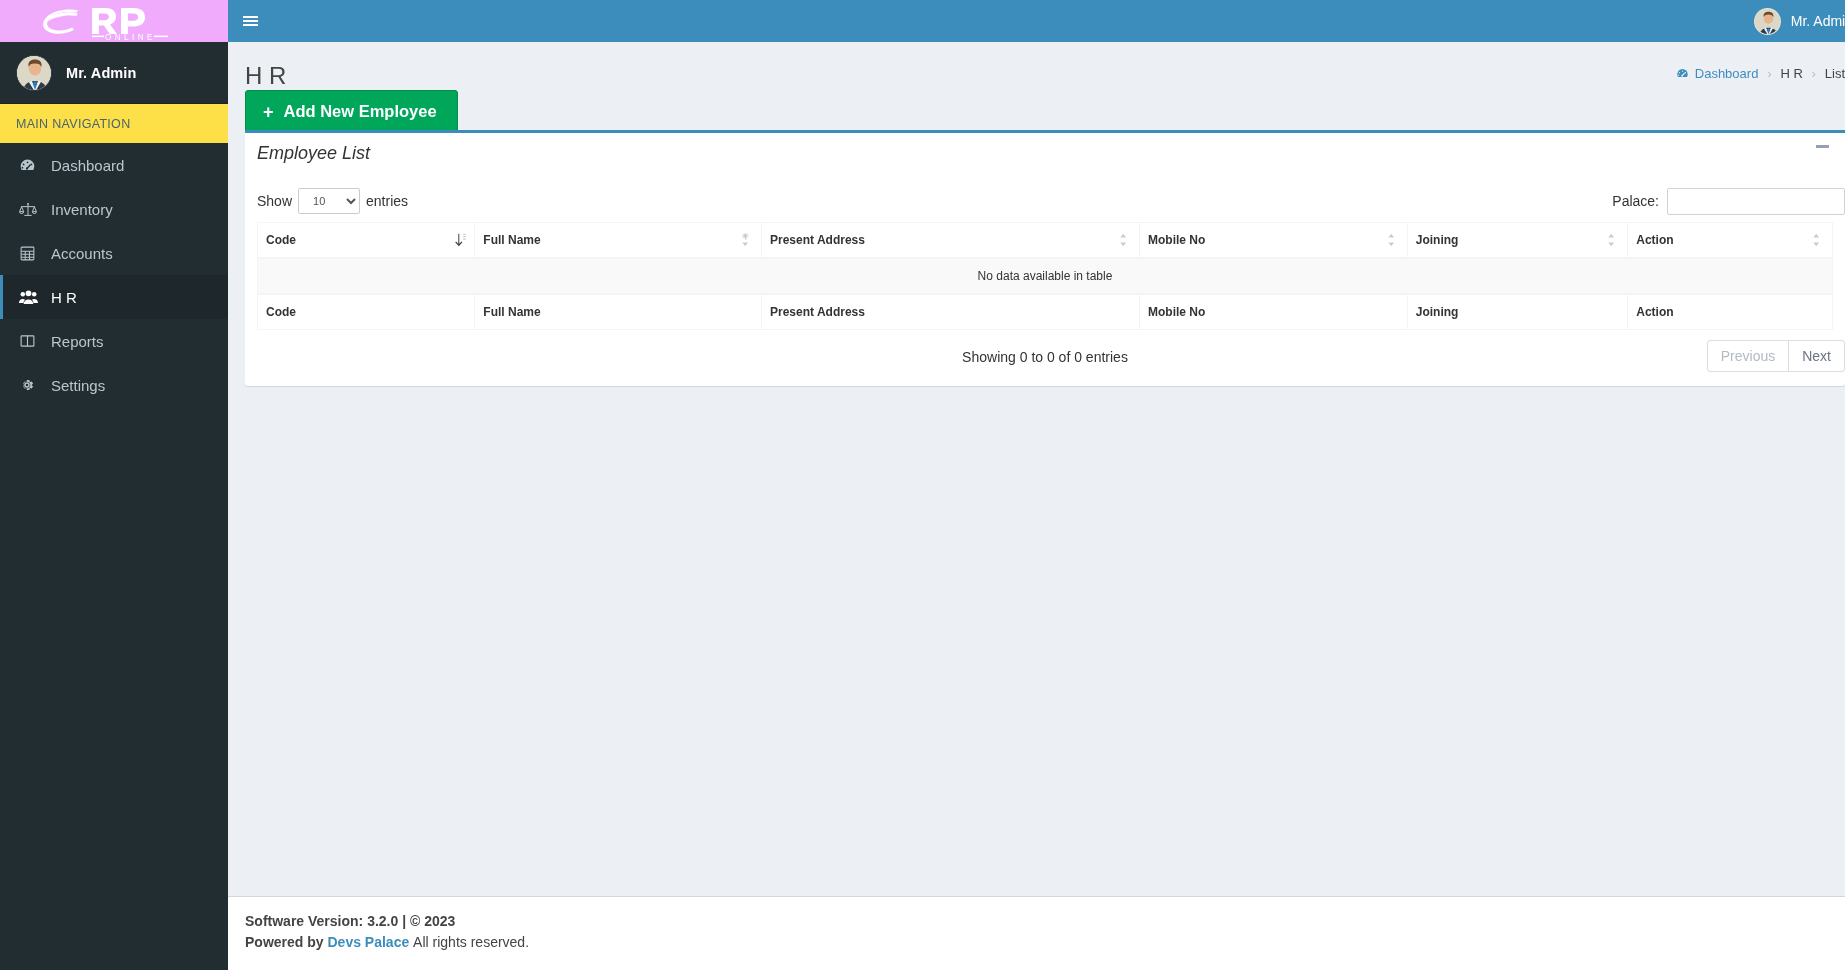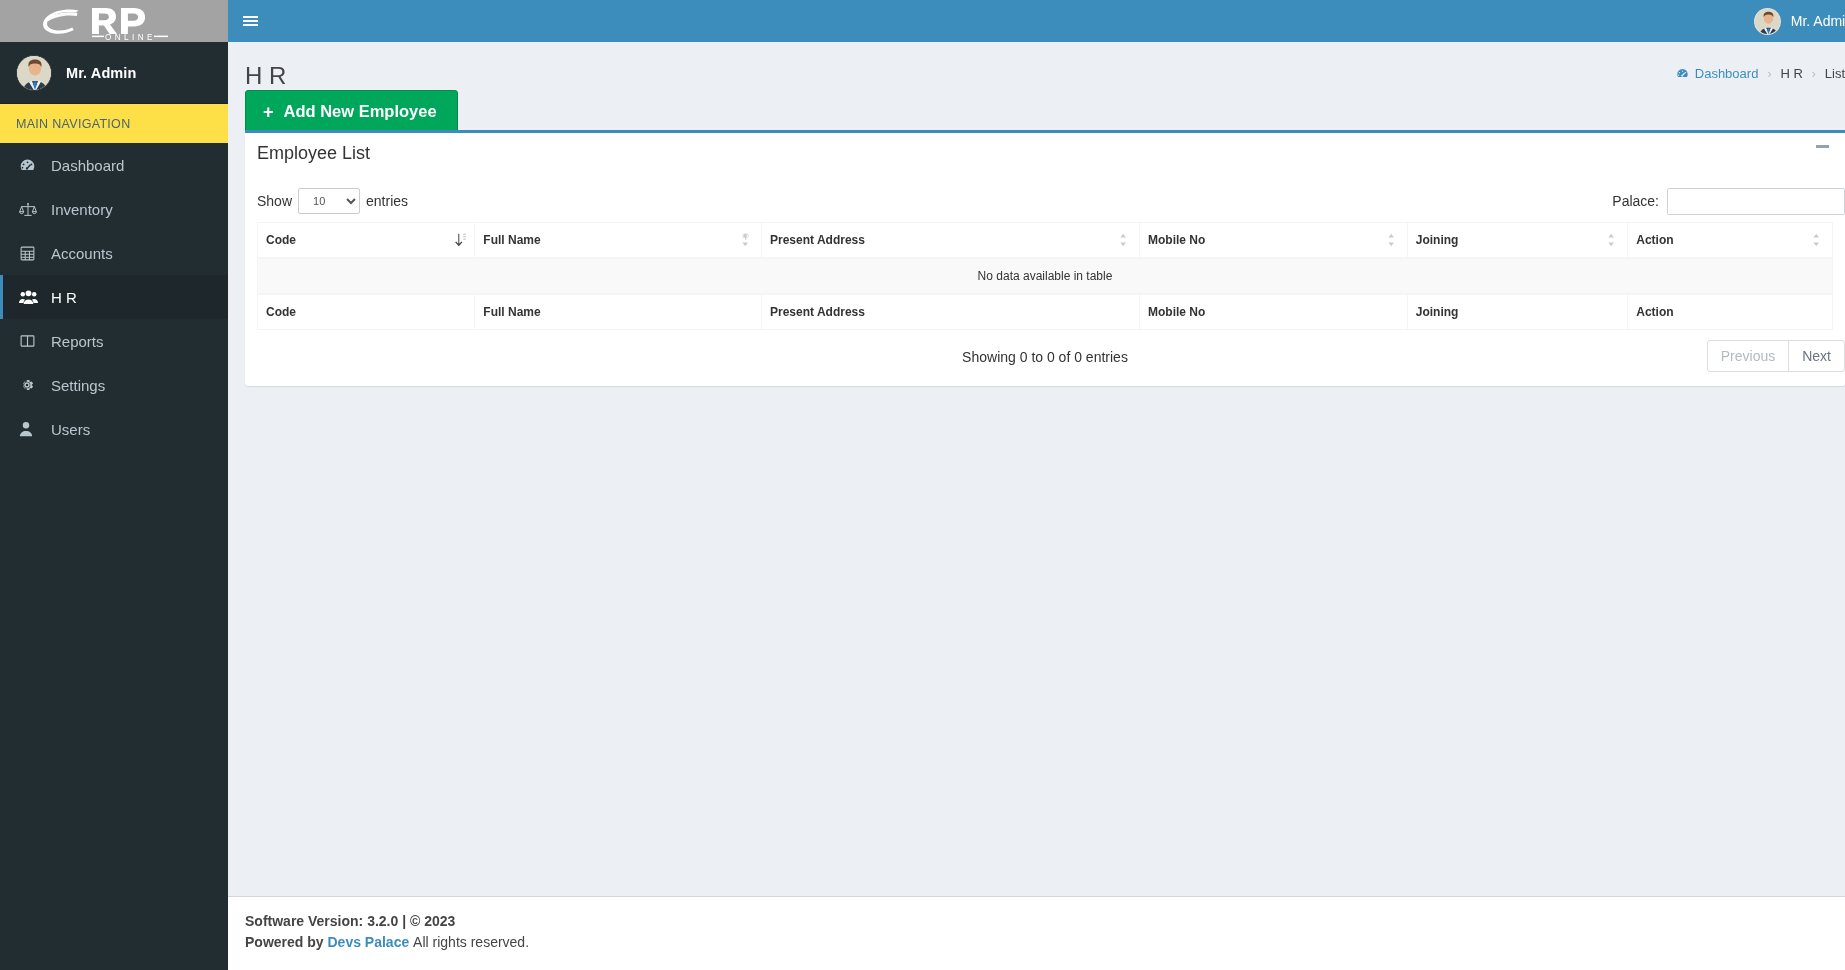--- a/index.html
+++ b/index.html
@@ -16,21 +16,21 @@
   .app { position: relative; width: 1845px; height: 970px; }
 
   
   .sidebar {
     position: absolute; left: 0; top: 0;
     width: 228px; height: 970px;
     background: #222d32;
   }
   .logo-box {
     height: 42px; width: 228px;
-    background: #a3a3a3;
+    background: #f0abfc;
     display: flex; align-items: center; justify-content: center;
     overflow: hidden;
   }
   .logo-svg { display: block; }
 
   .user-panel {
     height: 62px;
     display: flex; align-items: center;
     padding: 0 0 0 16px;
     border-bottom: 1px solid #1b2427;
@@ -163,20 +163,21 @@
     width: 1600px;
   }
   .box-header {
     position: relative;
     padding: 10px 12px 11px 12px;
     display: flex; align-items: center;
   }
   .box-title {
     font-size: 18px; font-weight: 400; color: #333;
     line-height: 1.2;
+    font-style: italic;
   }
   .box-tools {
     position: absolute; right: 8px; top: 6px;
     display: flex; align-items: center;
   }
   .btn-collapse {
     background: transparent; border: none; cursor: pointer;
     color: #97a0b3; padding: 6px 8px; font-size: 13px; line-height: 1;
   }
   .btn-collapse .minus-glyph {
@@ -404,29 +405,20 @@
       <li class="nav-item">
         <span class="nav-icon">
           <svg width="16" height="16" viewBox="0 0 20 20" fill="currentColor">
             <path d="M10 6.6a3.4 3.4 0 1 0 0 6.8 3.4 3.4 0 0 0 0-6.8zm0 5a1.6 1.6 0 1 1 0-3.2 1.6 1.6 0 0 1 0 3.2z"></path>
             <path d="M17.6 11.6l-1.5-.9a6.3 6.3 0 0 0 0-1.4l1.5-.9-1.6-2.8-1.6.7a6.3 6.3 0 0 0-1.2-.7l-.2-1.7h-3.2l-.2 1.7a6.3 6.3 0 0 0-1.2.7l-1.6-.7-1.6 2.8 1.5.9a6.3 6.3 0 0 0 0 1.4l-1.5.9 1.6 2.8 1.6-.7c.38.28.78.51 1.2.7l.2 1.7h3.2l.2-1.7c.42-.19.82-.42 1.2-.7l1.6.7 1.6-2.8zM10 14.2a4.2 4.2 0 1 1 0-8.4 4.2 4.2 0 0 1 0 8.4z"></path>
           </svg>
         </span>
         <span class="nav-label">Settings</span>
       </li>
 
-      <li class="nav-item">
-        <span class="nav-icon">
-          <svg width="14" height="16" viewBox="0 0 16 18" fill="currentColor">
-            <circle cx="8" cy="4.6" r="3.7"></circle>
-            <path d="M1 17.4c0-4 3.1-6.2 7-6.2s7 2.2 7 6.2z"></path>
-          </svg>
-        </span>
-        <span class="nav-label">Users</span>
-      </li>
 
     </ul>
   </aside>
 
   <header class="navbar">
     <div class="hamburger">
       <span style="display:block">
         <span class="bar"></span>
         <span class="bar"></span>
         <span class="bar"></span>

